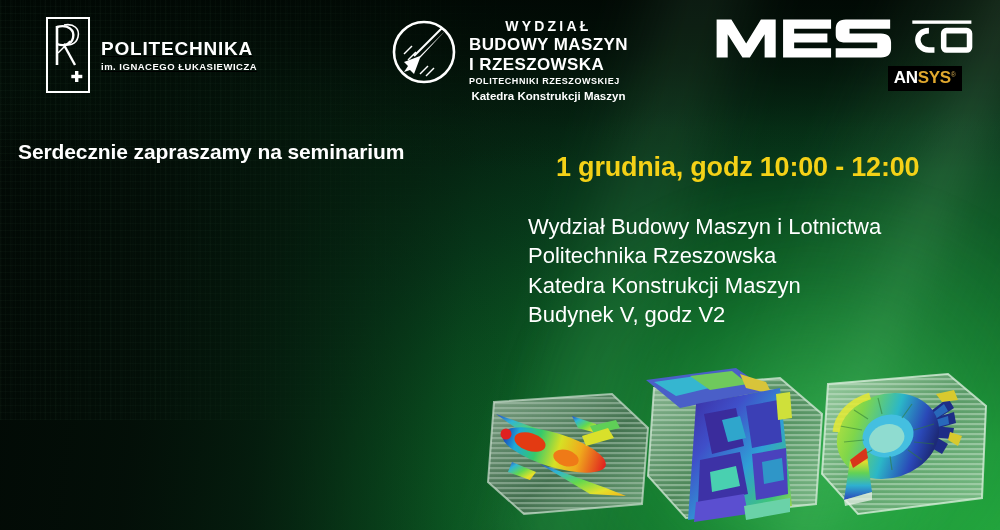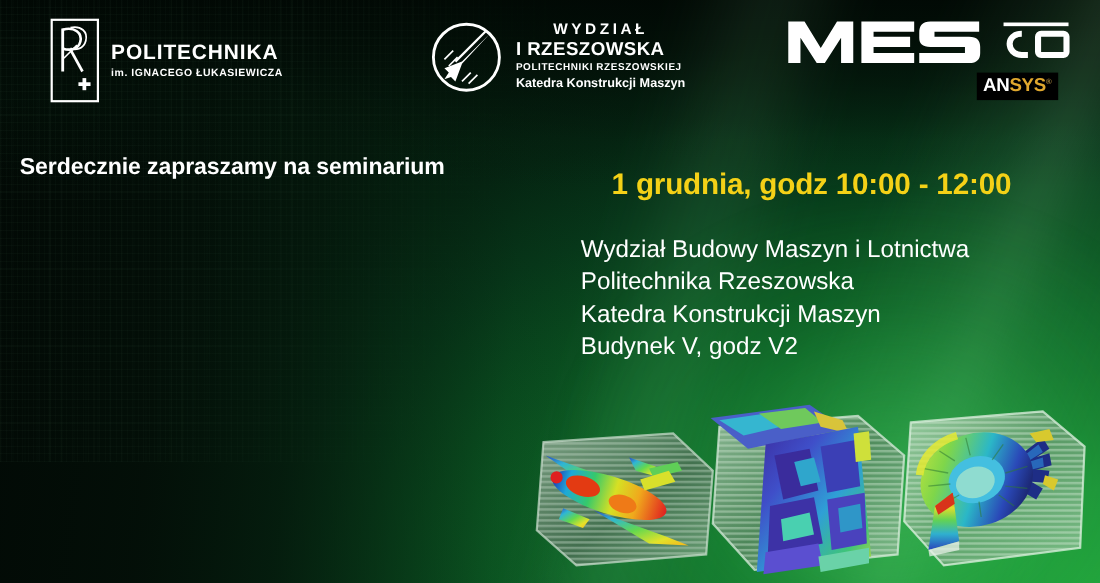--- a/index.html
+++ b/index.html
@@ -56,21 +56,21 @@
   .bg-glow-br {
     position:absolute; right:-120px; bottom:-160px;
     width:620px; height:520px;
     background:radial-gradient(closest-side, rgba(60,200,90,0.34), rgba(40,170,70,0.12) 58%, rgba(0,0,0,0) 100%);
     filter:blur(10px);
   }
 
   
   .logo-row { position:absolute; left:0; top:0; width:1000px; height:112px; }
 
-  .logo-pr { position:absolute; left:46px; top:17px; display:flex; align-items:center; gap:11px; }
+  .logo-pr { position:absolute; left:46px; top:17px; display:flex; align-items:center; gap:11px;text-decoration:underline; }
   .pr-mark {
     width:44px; height:76px;
     border:2.5px solid #ffffff;
     position:relative; flex:none;
   }
   .pr-mark svg { position:absolute; left:0; top:0; }
   .pr-text { color:#fff; line-height:1.12; }
   .pr-l1, .pr-l2 {
     font-size:19px; font-weight:bold; letter-spacing:0.8px;
   }
@@ -171,20 +171,21 @@
           <g stroke="#fff" stroke-width="1.5" fill="none">
             <path d="M14 36 L22 28"></path>
             <path d="M18 42 L26 34"></path>
             <path d="M30 56 L38 48"></path>
             <path d="M36 58 L44 50"></path>
           </g>
         </svg>
       </div>
       <div class="wbmil-text">
         <div class="wb-l1">WYDZIAŁ</div>
+        <div class="wb-l2">BUDOWY MASZYN</div>
         <div class="wb-l3">I RZESZOWSKA</div>
         <div class="wb-l4">POLITECHNIKI RZESZOWSKIEJ</div>
         <div class="wb-l5">Katedra Konstrukcji Maszyn</div>
       </div>
     </div>
 
     <div class="logo-mesco">
       <svg class="mesco-wordmark" viewBox="0 0 280 52" width="268" height="48" aria-hidden="true">
         <g fill="#ffffff">
 

